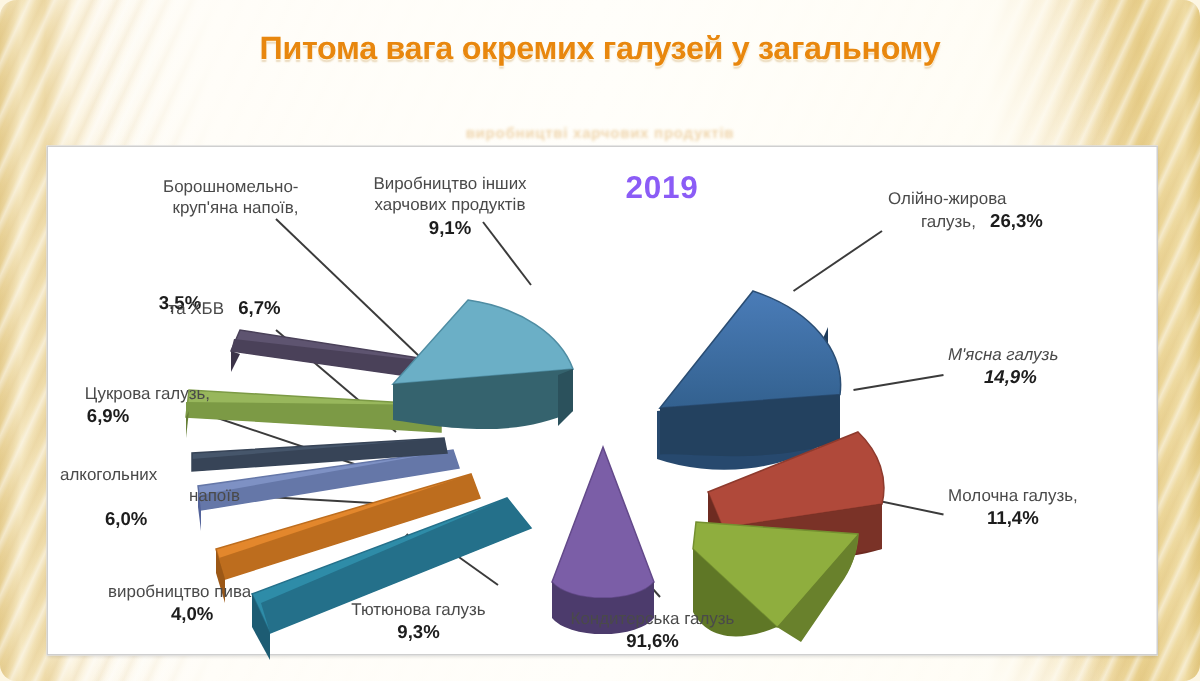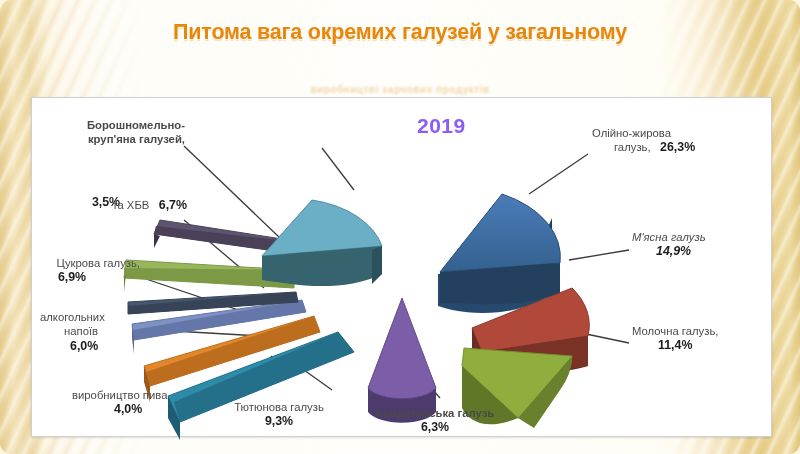--- a/index.html
+++ b/index.html
@@ -182,72 +182,77 @@
       </g>
 
       <g>
         <path d="M328,88 L262,124 A84,64 0 0 0 316,144 L352,108 Z" fill="none"></path>
         <path d="M322,92 A92,62 0 0 1 392,138 L272,148 Z" fill="#6bafc6" stroke="#4f8da3" stroke-width="1" transform="translate(-42,10)"></path>
         <path d="M230,158 L350,148 L350,176 C310,196 258,186 230,182 Z" fill="#35636e"></path>
         <path d="M350,148 L350,176 L340,186 L340,152 Z" fill="#2b515c"></path>
       </g>
     </svg>
 
-    <div class="lbl ta-r" style="left:21px;top:20px;width:132px;font-weight:bold;">
+    <div class="lbl ta-r" style="left:35px;top:20px;width:132px;">
       <div>Борошномельно-</div>
-      <div>круп'яна галузей,</div>
+      <div>круп'яна напоїв,</div>
       <div class="ta-c" style="padding-right:26px;margin-top:48px;"><b>3,5%</b></div>
     </div>
 
     <div class="lbl ta-r" style="left:-5px;top:100px;width:160px;">
       <div>
         <span>та ХБВ</span>
         &nbsp;&nbsp;<b>6,7%</b>
       </div>
     </div>
 
     <div class="lbl ta-r" style="left:-10px;top:158px;width:118px;">
       <div>Цукрова галузь,</div>
       <div class="ta-c" style="padding-right:18px;"><b>6,9%</b></div>
     </div>
 
     <div class="lbl ta-l" style="left:8px;top:212px;width:120px;">
       <div>алкогольних</div>
-      <div style="padding-left:24px;">напоїв</div>
+      <div style="padding-left:24px;text-align:right;">напоїв</div>
       <div style="padding-left:30px;"><b>6,0%</b></div>
     </div>
 
     <div class="lbl ta-l" style="left:40px;top:290px;width:170px;">
       <div>виробництво пива</div>
       <div style="padding-left:42px;"><b>4,0%</b></div>
     </div>
 
     <div class="lbl ta-c" style="left:172px;top:302px;width:150px;">
       <div>Тютюнова галузь</div>
       <div><b>9,3%</b></div>
     </div>
 
-    <div class="lbl ta-c" style="left:318px;top:308px;width:170px;font-weight:bold;">
+    <div class="lbl ta-c" style="left:318px;top:308px;width:170px;">
       <div>Кондитерська галузь</div>
-      <div><b>6,3%</b></div>
+      <div><b>91,6%</b></div>
     </div>
 
     <div class="lbl ta-l" style="left:560px;top:28px;width:170px;">
       <div>Олійно-жирова</div>
       <div style="padding-left:22px;">
         <span>галузь,</span>
         &nbsp;&nbsp;<b>26,3%</b>
       </div>
     </div>
 
     <div class="lbl ta-l" style="left:600px;top:132px;width:150px;font-style:italic;">
       <div>М'ясна галузь</div>
       <div style="padding-left:24px;"><b>14,9%</b></div>
     </div>
 
     <div class="lbl ta-l" style="left:600px;top:226px;width:160px;">
       <div>Молочна галузь,</div>
       <div style="padding-left:26px;"><b>11,4%</b></div>
     </div>
 
+    <div class="lbl ta-c" style="left:188px;top:18px;width:160px;">
+      <div>Виробництво інших</div>
+      <div>харчових продуктів</div>
+      <div><b>9,1%</b></div>
+    </div>
 
   </div>
 </div>
 
 </body></html>

